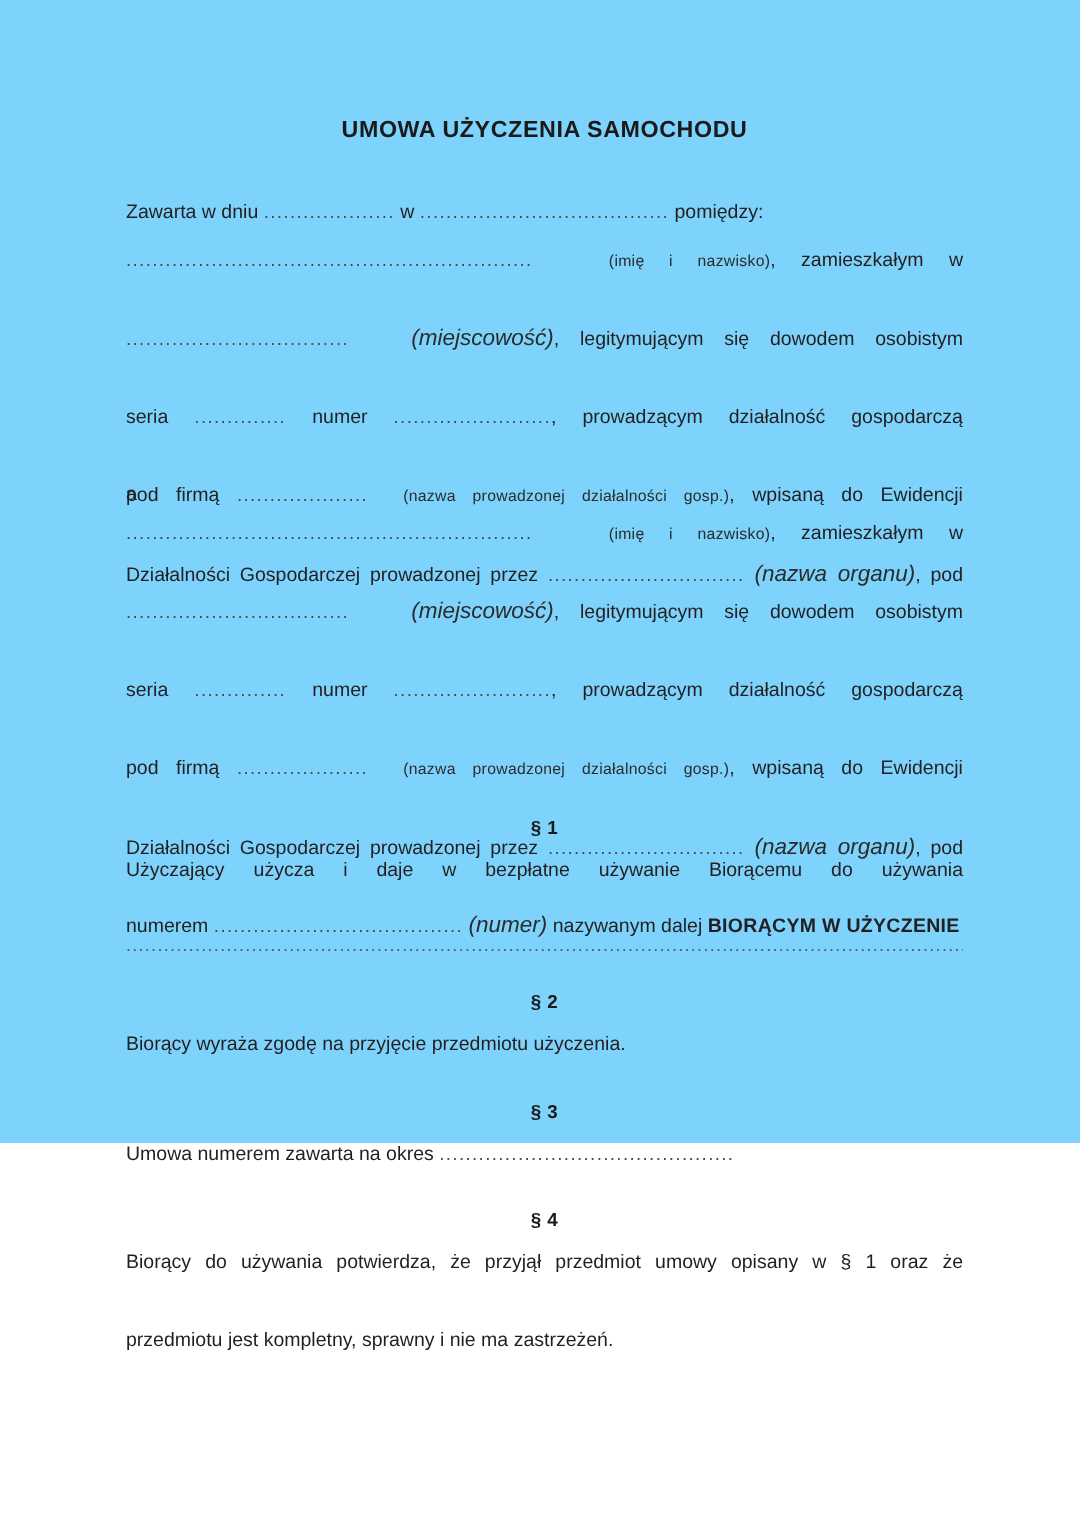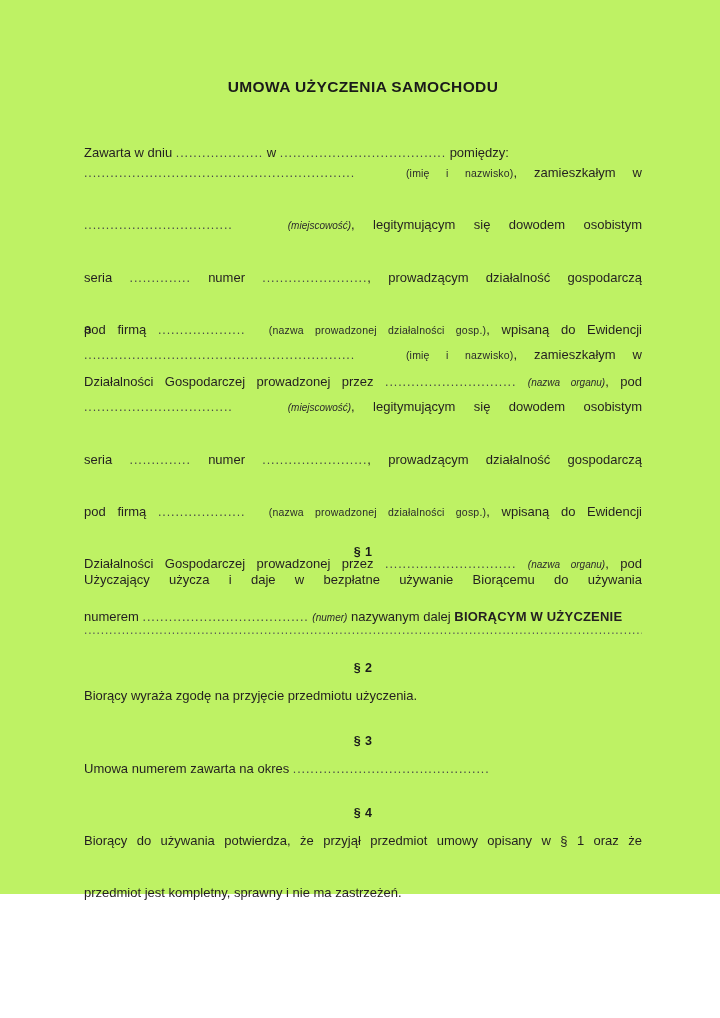--- a/index.html
+++ b/index.html
@@ -13,22 +13,22 @@
     height: 1018px;
     overflow: hidden;
     font-family: "Liberation Sans", sans-serif;
     color: #231f20;
     -webkit-font-smoothing: antialiased;
   }
 
   .page {
     position: relative;
     width: 720px;
-    height: 894px;
-    background: #bef264;
+    height: 762px;
+    background: #7dd3fc;
     box-sizing: border-box;
   }
 
   .content {
     position: absolute;
     left: 84px;
     top: 0;
     width: 558px;
   }
 
@@ -70,21 +70,21 @@
   p.para-left {
     margin: 0;
     font-size: 13px;
     line-height: 26px;
     text-align: left;
     color: #231f20;
   }
 
   .hint {
     font-style: italic;
-    font-size: 10px;
+    font-size: 15px;
     color: #2b2b2b;
   }
   .hint-sp {
     font-size: 10.5px;
     color: #2b2b2b;
     letter-spacing: 0.2px;
   }
   .strong {
     font-weight: bold;
     letter-spacing: 0.2px;
@@ -137,21 +137,21 @@
   }
 </style>
 </head>
 <body>
 
 <div class="page">
   <div class="content">
 
     <h1 class="doc-title">UMOWA UŻYCZENIA SAMOCHODU</h1>
 
-    <div class="block" style="top:140px;">
+    <div class="block" style="top:128px;">
       <p class="para-left"><span>Zawarta w dniu </span><span class="dots">....................</span><span> w </span><span class="dots">......................................</span><span> pomiędzy:</span></p>
     </div>
 
     <div class="block" style="top:160px;">
 
       <p class="para last-justify"><span class="dots">..............................................................</span>&nbsp;&nbsp;&nbsp;<span class="hint-sp">(imię  i  nazwisko)</span><span>, zamieszkałym  w</span></p>
 
       <p class="para last-justify"><span class="dots">..................................</span>&nbsp;&nbsp;&nbsp;<span class="hint">(miejscowość)</span><span>, legitymującym  się  dowodem  osobistym</span></p>
 
       <p class="para last-justify"><span>seria</span>&nbsp;<span class="dots">..............</span>&nbsp;<span>numer</span>&nbsp;<span class="dots">........................</span><span>, prowadzącym działalność gospodarczą</span></p>
@@ -193,17 +193,17 @@
     </div>
 
     <div class="block" style="top:734px;">
       <p class="sec-head">§ 3</p>
       <p class="para-left" style="margin-top:8px;"><span>Umowa numerem zawarta na okres </span><span class="dots">.............................................</span></p>
     </div>
 
     <div class="block" style="top:806px;">
       <p class="sec-head">§ 4</p>
       <p class="para last-justify" style="margin-top:8px;">Biorący  do  używania  potwierdza,  że  przyjął  przedmiot  umowy  opisany  w  § 1  oraz  że</p>
-      <p class="para-left">przedmiot jest kompletny, sprawny i nie ma zastrzeżeń.</p>
+      <p class="para-left">przedmiotu jest kompletny, sprawny i nie ma zastrzeżeń.</p>
     </div>
 
   </div>
 </div>
 
 </body></html>

